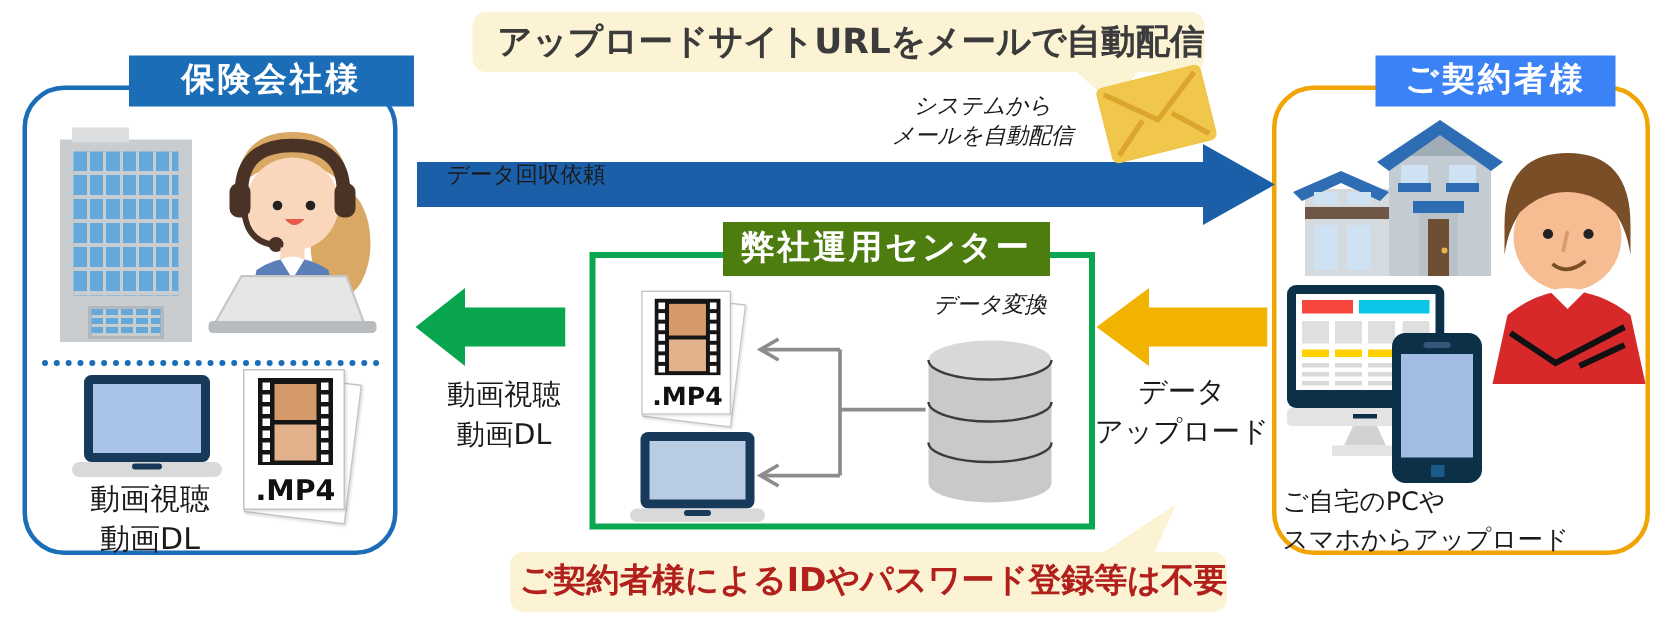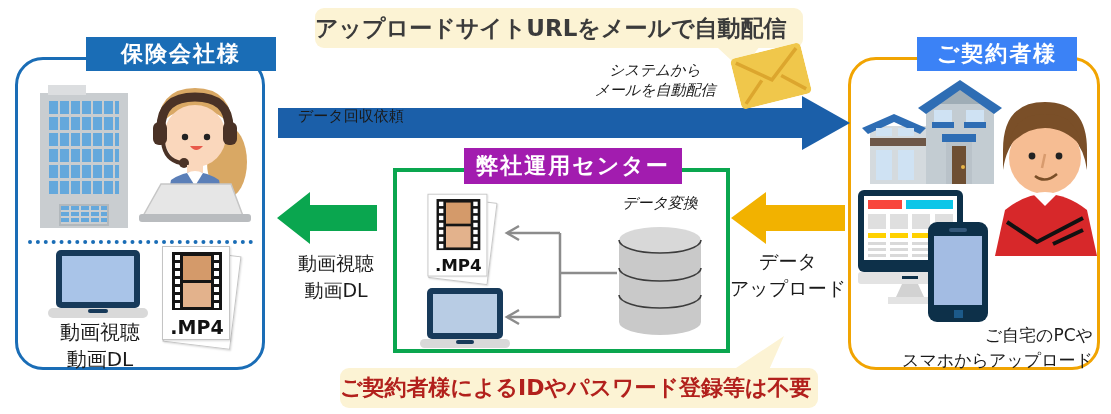--- a/index.html
+++ b/index.html
@@ -3,41 +3,41 @@
 <meta charset="utf-8">
 <style>
   html,body{margin:0;padding:0;background:#fff;}
   *{box-sizing:border-box;}
   .canvas{
     position:relative;width:1111px;height:414px;background:#fff;overflow:hidden;
     font-family:"DejaVu Sans","Liberation Sans",sans-serif;color:#1a1a1a;
   }
   .abs{position:absolute;}
   
-  .banner{background:#fcf3d4;border-radius:9px;text-align:left;font-weight:bold;}
+  .banner{background:#fcf3d4;border-radius:9px;text-align:right;font-weight:bold;}
   .banner.top{left:315px;top:8px;width:488px;height:40px;line-height:40px;font-size:23px;color:#3b3b3b;}
   .banner.bottom{left:325px;top:368px;width:478px;height:40px;line-height:40px;font-size:22px;color:#b2201c;margin-left:15px;}
   .tail{background:#fcf3d4;}
   .tail.top-tail{left:712px;top:46px;width:48px;height:24px;clip-path:polygon(8% 0,100% 0,62% 100%);}
   .tail.bottom-tail{left:733px;top:336px;width:58px;height:34px;clip-path:polygon(88% 0,0 100%,62% 100%);}
   
   .zone{background:#fff;}
   .zone.left{left:15px;top:57px;width:250px;height:313px;border:3px solid #1a6db6;border-radius:28px;}
   .zone.center{left:393px;top:168px;width:337px;height:185px;border:4px solid #0aa64f;}
   .zone.right{left:848px;top:57px;width:252px;height:313px;border:3px solid #f1a402;border-radius:28px;}
   .zone-title{height:34px;line-height:34px;text-align:center;color:#fff;font-weight:bold;font-size:22px;letter-spacing:2px;z-index:5;margin-left:41px;}
   .zone-title.blue{left:45px;top:37px;width:190px;background:#1a6db6;}
-  .zone-title.green{left:423px;top:148px;width:218px;height:36px;line-height:36px;background:#a21caf;}
+  .zone-title.green{left:441px;top:148px;width:218px;height:36px;line-height:36px;background:#4d7c0f;}
   .zone-title.orange{left:876px;top:37px;width:160px;background:#3b82f6;}
   
   .lbl{white-space:nowrap;}
   .lbl.small{font-size:15px;}
   .lbl.mid{font-size:19px;line-height:27px;text-align:center;}
   .lbl.cap-left{font-size:20px;line-height:27px;text-align:center;}
-  .lbl.cap-right{font-size:17px;line-height:25px;text-align:right;}
+  .lbl.cap-right{font-size:17px;line-height:25px;text-align:left;}
   .lbl.center-text{text-align:center;font-style:italic;}
   
   .building{left:40px;top:93px;width:88px;height:135px;background:#c9cdd0;}
   .roofbox{left:48px;top:85px;width:38px;height:10px;background:#dcdee0;}
   .glass{left:9px;top:8px;width:70px;height:96px;background:#64a8dc;
     background-image:repeating-linear-gradient(to right,transparent 0 9px,#c9cdd0 9px 11px),
                      repeating-linear-gradient(to bottom,transparent 0 13px,#c9cdd0 13px 16px);}
   .entrance{left:19px;top:111px;width:50px;height:22px;background:#64a8dc;border:2px solid #b2b8bc;
     background-image:repeating-linear-gradient(to right,transparent 0 8px,#c9cdd0 8px 10px),
                      repeating-linear-gradient(to bottom,transparent 0 4px,#c9cdd0 4px 6px);}

